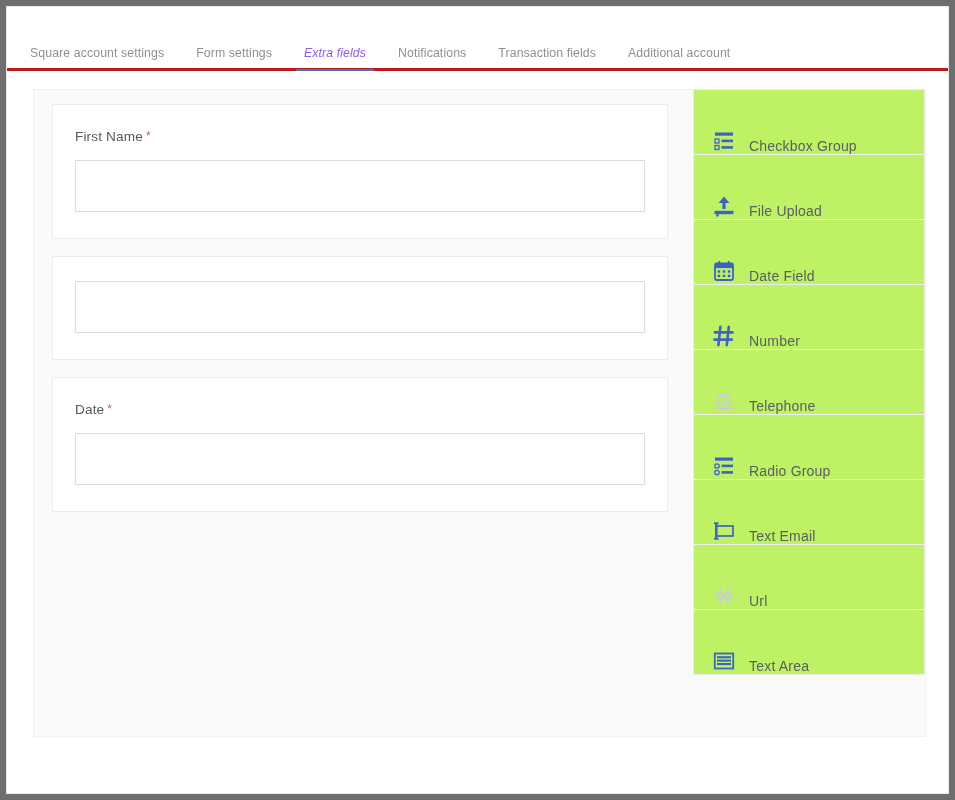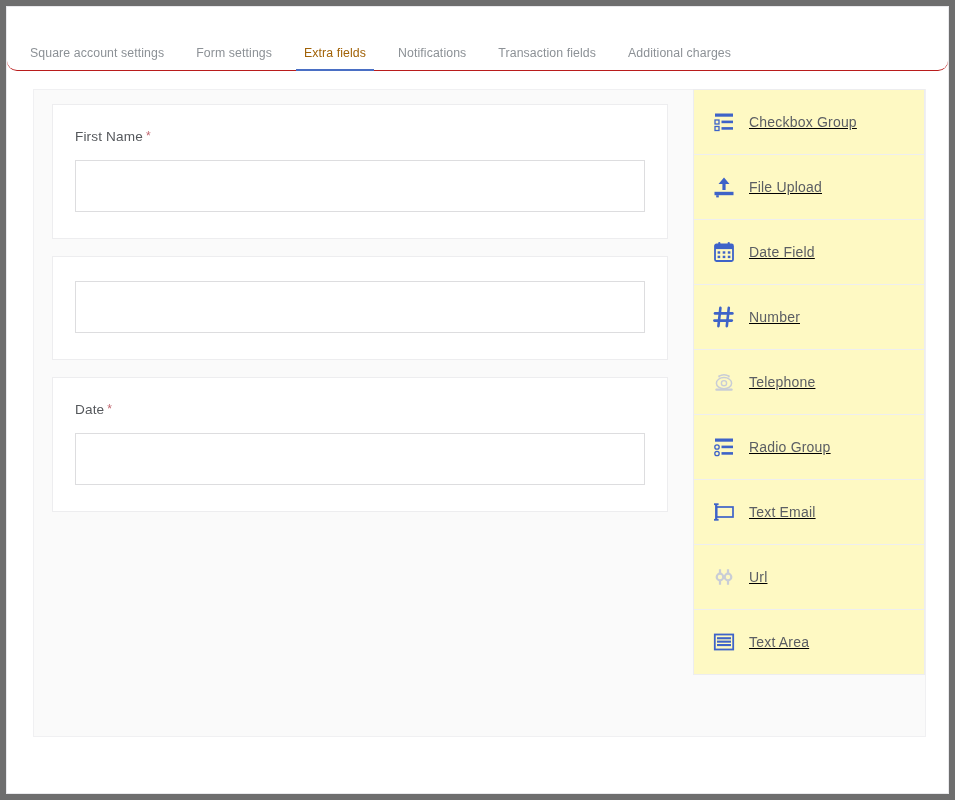--- a/index.html
+++ b/index.html
@@ -20,42 +20,41 @@
     background: #ffffff;
     border: 1px solid #e9e9ec;
     overflow: hidden;
   }
 
   
   #tab-bar {
     position: relative;
     height: 64px;
     background: #ffffff;
-    border-bottom: 1px solid #b91c1c;
+    border-bottom: 3px solid #b91c1c;
     padding-left: 7px;
     display: flex;
     align-items: flex-start;
-    border-radius: 10px;
   }
 
   .tab {
     position: relative;
     height: 64px;
     padding: 27px 16px 0 16px;
     font-size: 12.3px;
     color: #8c9196;
     letter-spacing: 0.1px;
     white-space: nowrap;
     cursor: pointer;
     background: transparent;
     border: none;
     font-family: "Liberation Sans", sans-serif;
   }
 
-  .tab.active { color: #a16207; }
+  .tab.active { color: #8b5cf6; font-style: italic; }
 
   .tab.active::after {
     content: "";
     position: absolute;
     left: 8px;
     right: 8px;
     bottom: 0;
     height: 2px;
     background: #4a6fc4;
   }
@@ -127,27 +126,26 @@
     top: 0;
     width: 232px;
     background: #ffffff;
     border: 1px solid #ededef;
     border-top: none;
     margin-top: -1px;
   }
 
   .palette-item {
     display: flex;
-    align-items: center;
+    align-items: flex-end;
     height: 65px;
     padding-left: 17px;
     border-top: 1px solid #eeeef0;
     cursor: pointer;
-    background: #fef9c3;
-    text-decoration: underline;
+    background: #bef264;
   }
 
   .palette-item:first-child { border-top: 1px solid #ededef; }
 
   .palette-icon {
     width: 26px;
     height: 26px;
     margin-right: 12px;
     flex: 0 0 26px;
     display: flex;
@@ -167,21 +165,21 @@
 <body>
 
 <div id="app-window">
 
   <div id="tab-bar">
       <button class="tab">Square account settings</button>
       <button class="tab">Form settings</button>
       <button class="tab active">Extra fields</button>
       <button class="tab">Notifications</button>
       <button class="tab">Transaction fields</button>
-      <button class="tab">Additional charges</button>
+      <button class="tab">Additional account</button>
     </div>
 
   <div id="content-area">
     <div id="builder-canvas">
 
       <div id="form-column">
           <div class="field-card">
             <label class="field-label"><span>First Name</span><span class="req-star">*</span></label>
             <input type="text" class="field-input" placeholder="" style="">
           </div>

